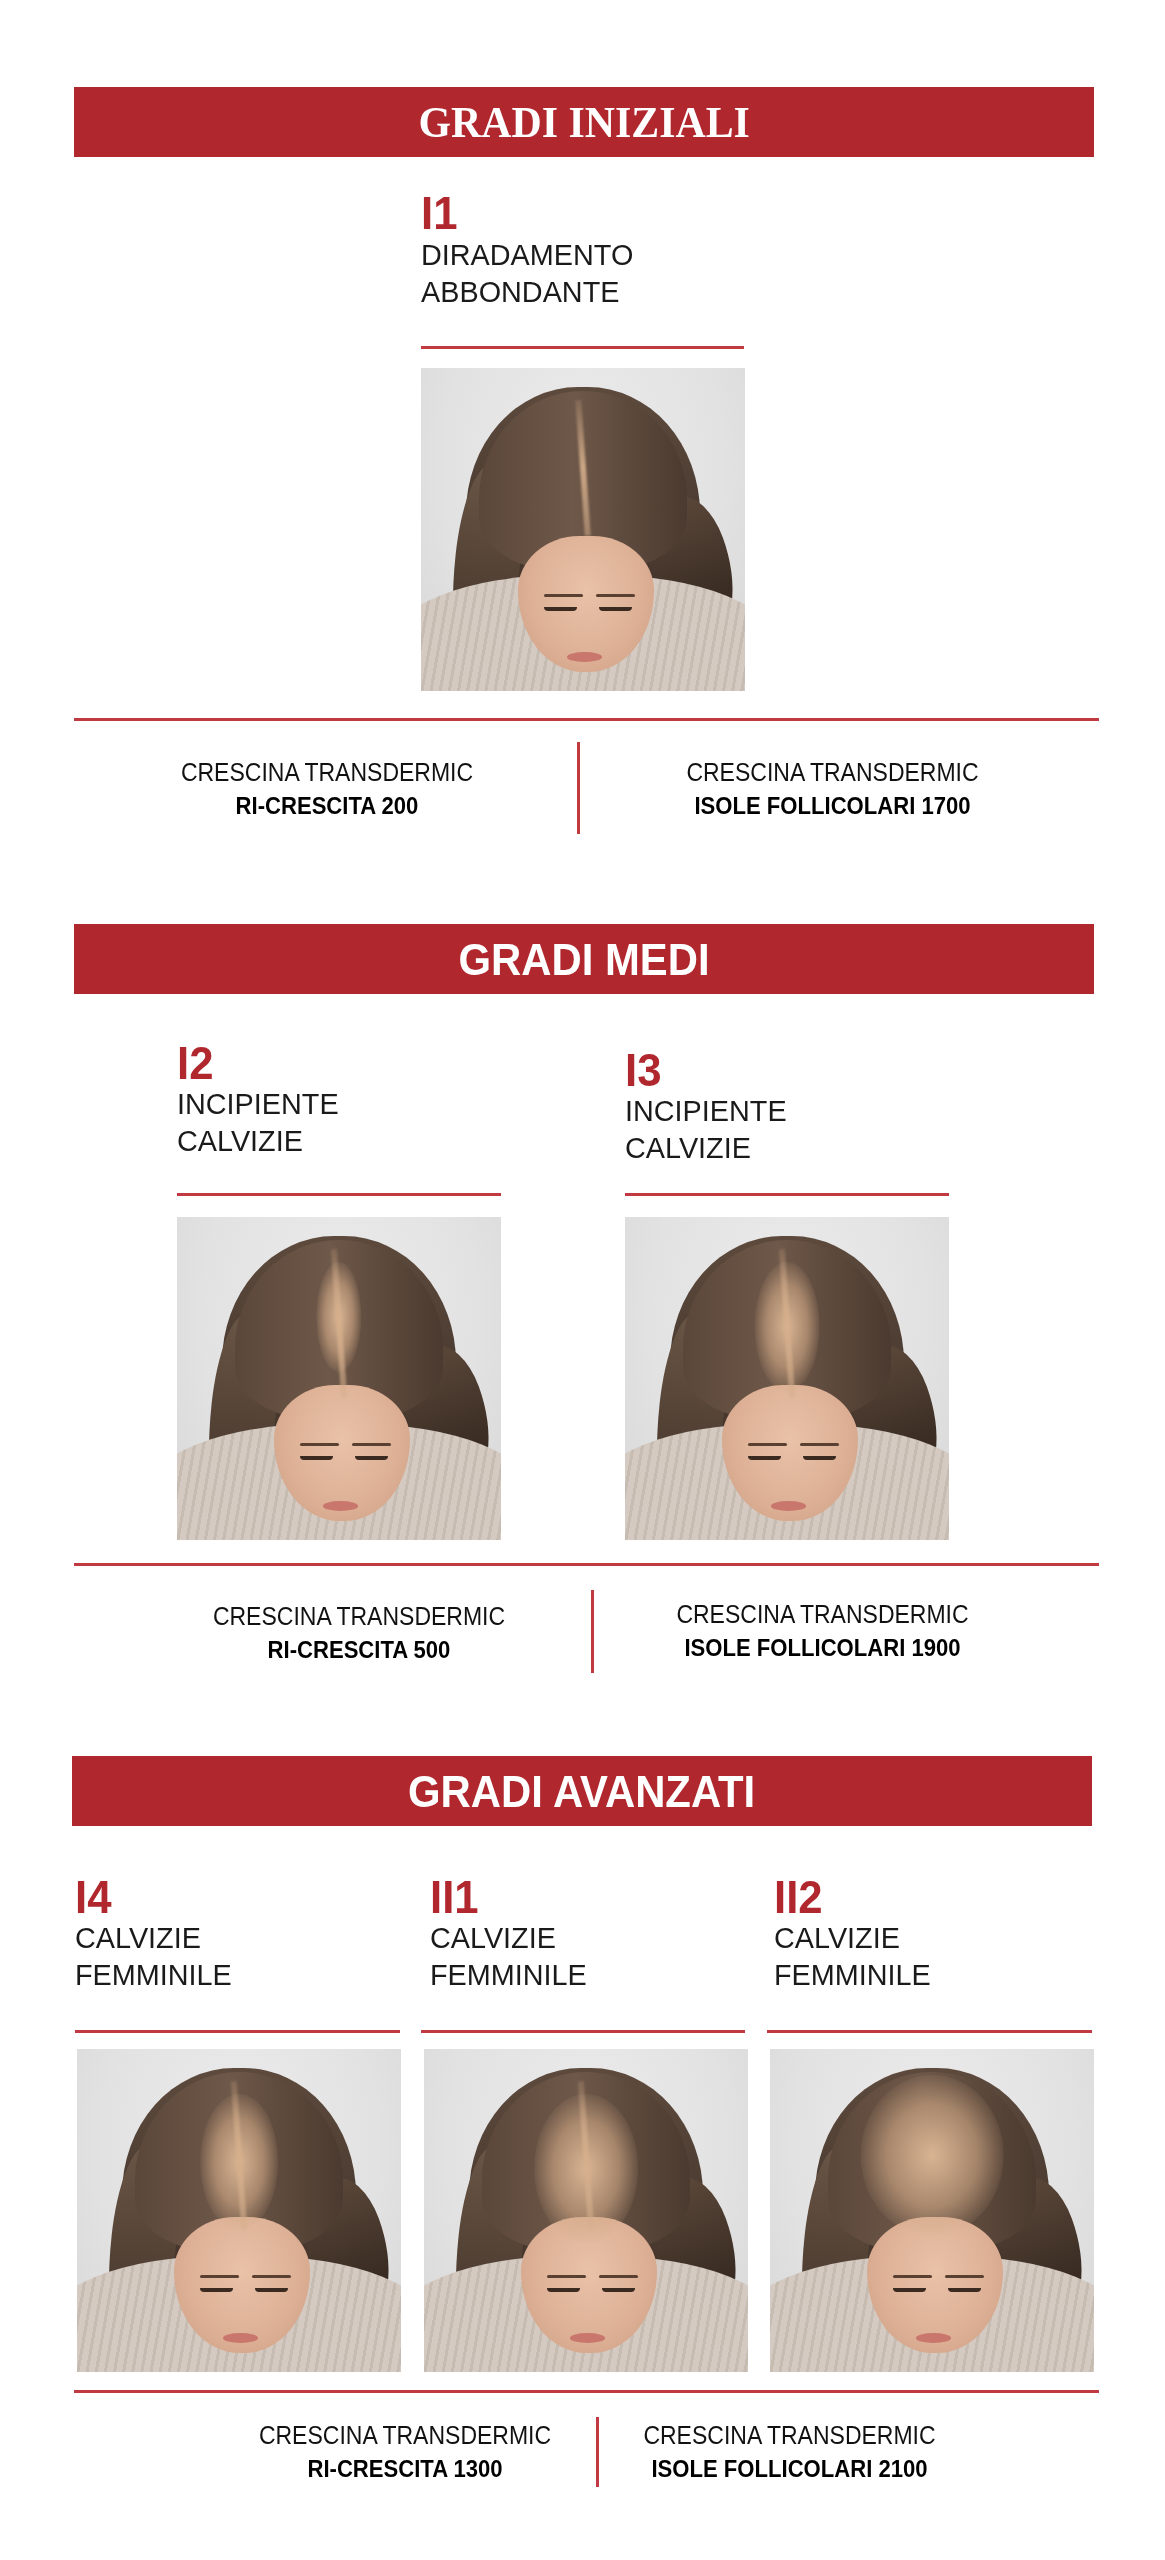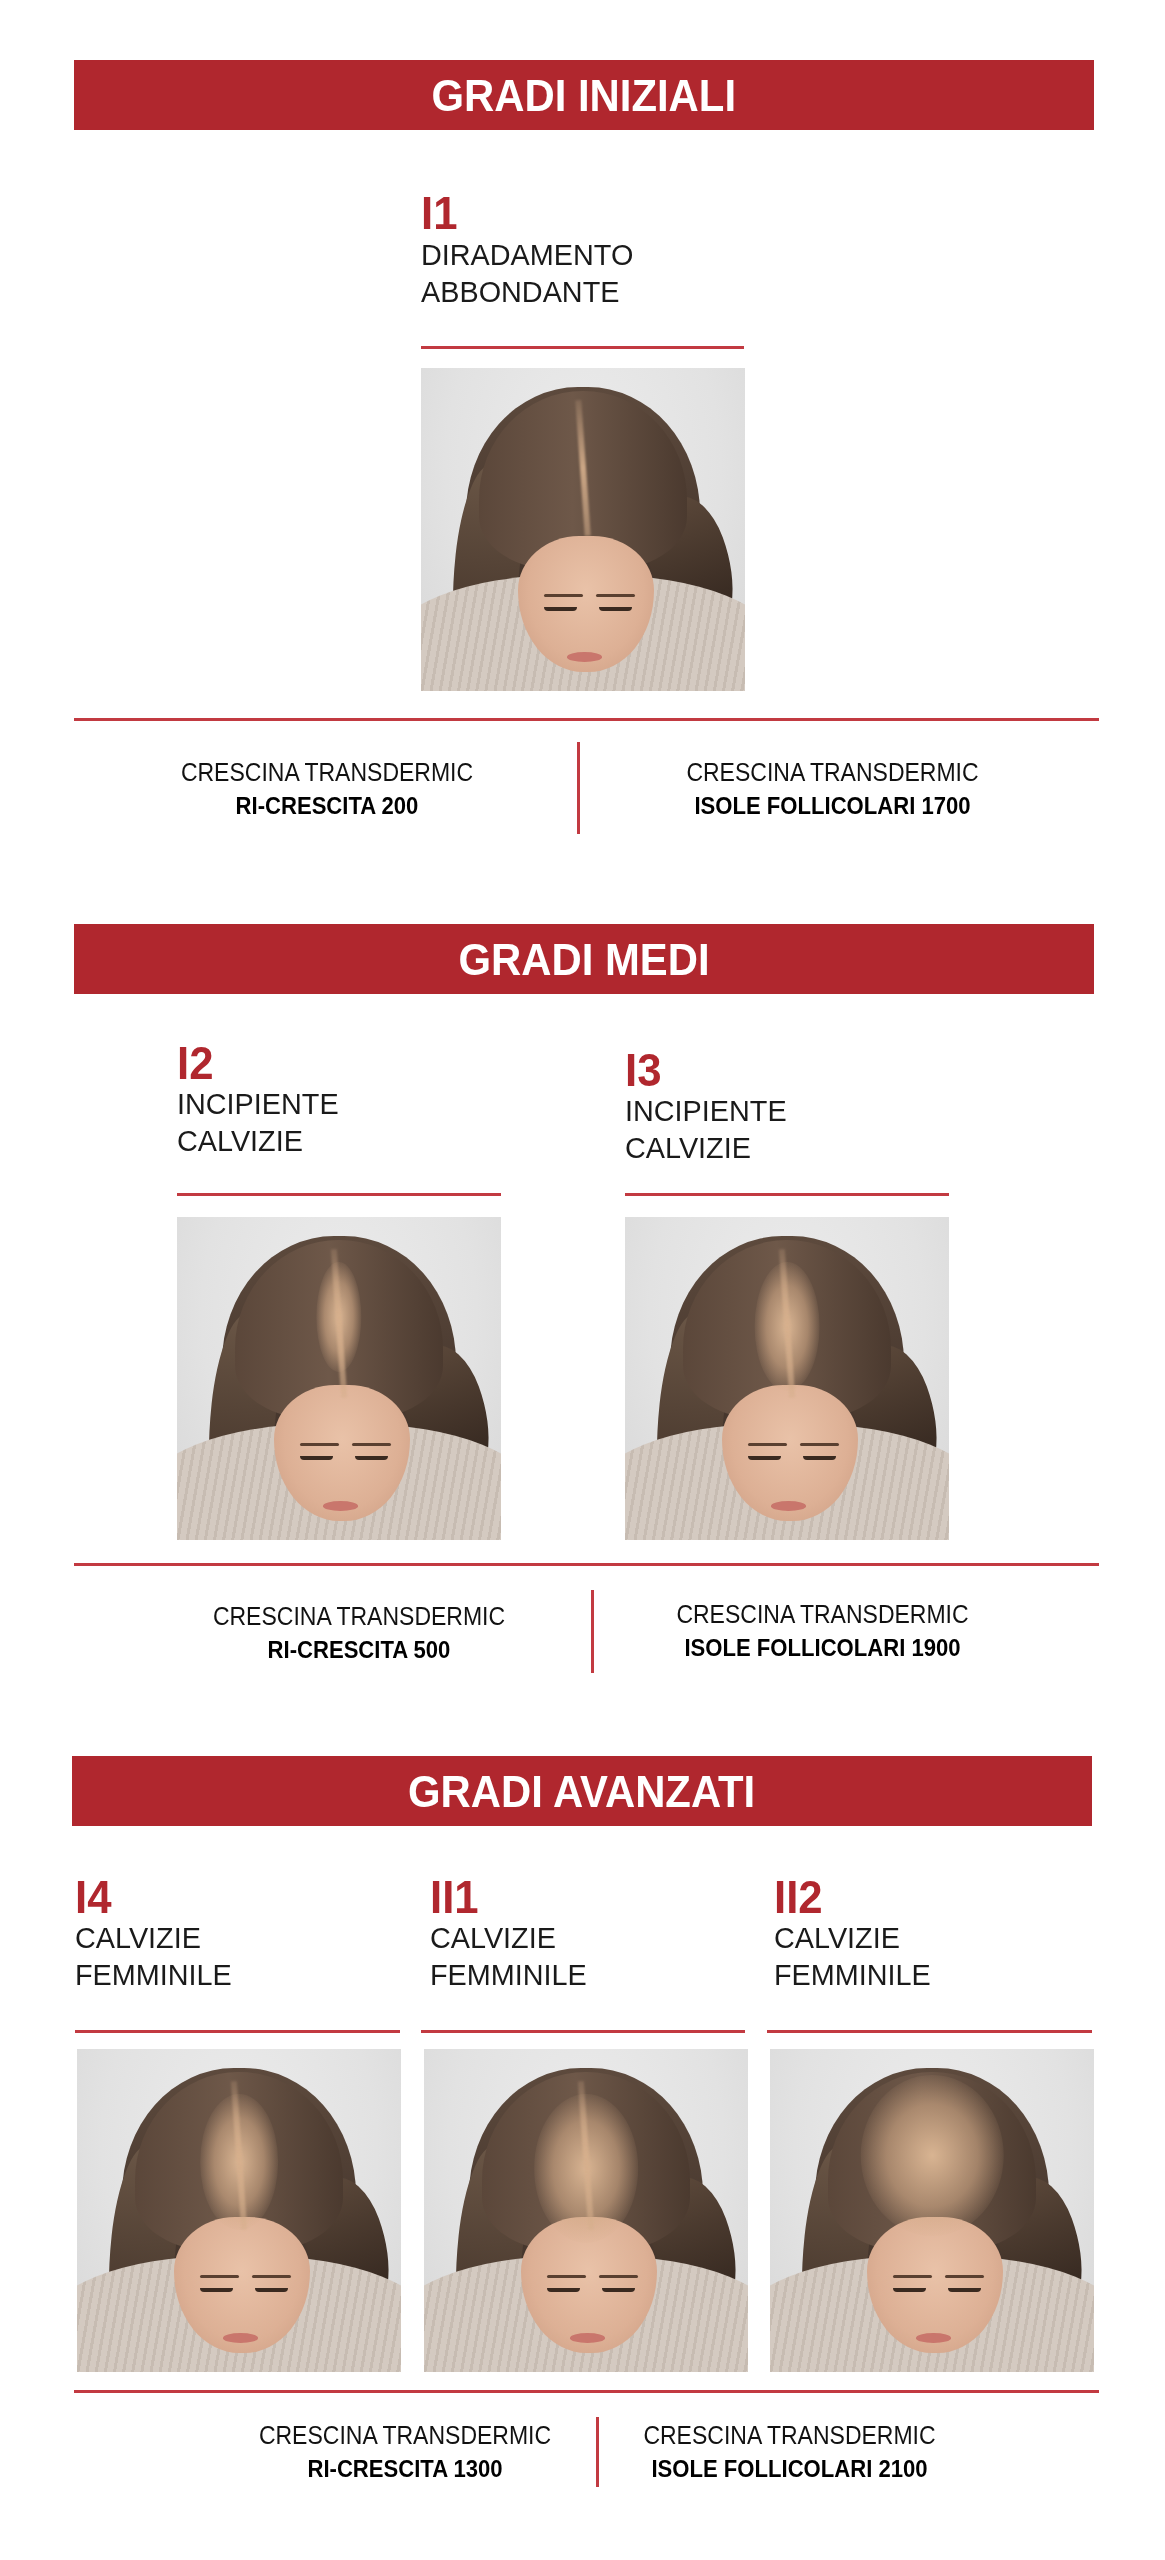--- a/index.html
+++ b/index.html
@@ -44,21 +44,21 @@
   .photo .part { position:absolute; left:49%; top:10%; width:6px; height:46%;
            background: linear-gradient(180deg, rgba(214,175,140,0.2), rgba(214,175,140,0.9), rgba(214,175,140,0.5));
            transform:rotate(-4deg); filter:blur(1px); }
   .photo .thin { position:absolute; left:50%; top:14%; transform:translateX(-50%);
            background: radial-gradient(ellipse at 50% 50%, rgba(222,185,150,0.95) 0%, rgba(210,170,135,0.6) 45%, rgba(160,120,95,0) 75%);
            border-radius:50%; }
 </style>
 </head>
 <body>
 
-<div class="banner" style="top:60px;">
+<div class="banner" style="top:87px;font-family:Liberation Serif, serif;">
   <span class="banner-title">GRADI INIZIALI</span>
 </div>
 
 <div>
   <div class="grade-code" style="left:421px; top:190px;">I1</div>
   <div class="grade-desc" style="left:421px; top:236px;">
     <span>DIRADAMENTO</span>
     <span>ABBONDANTE</span>
   </div>
   <div class="rule" style="left:421px; top:346px; width:323px;"></div>

